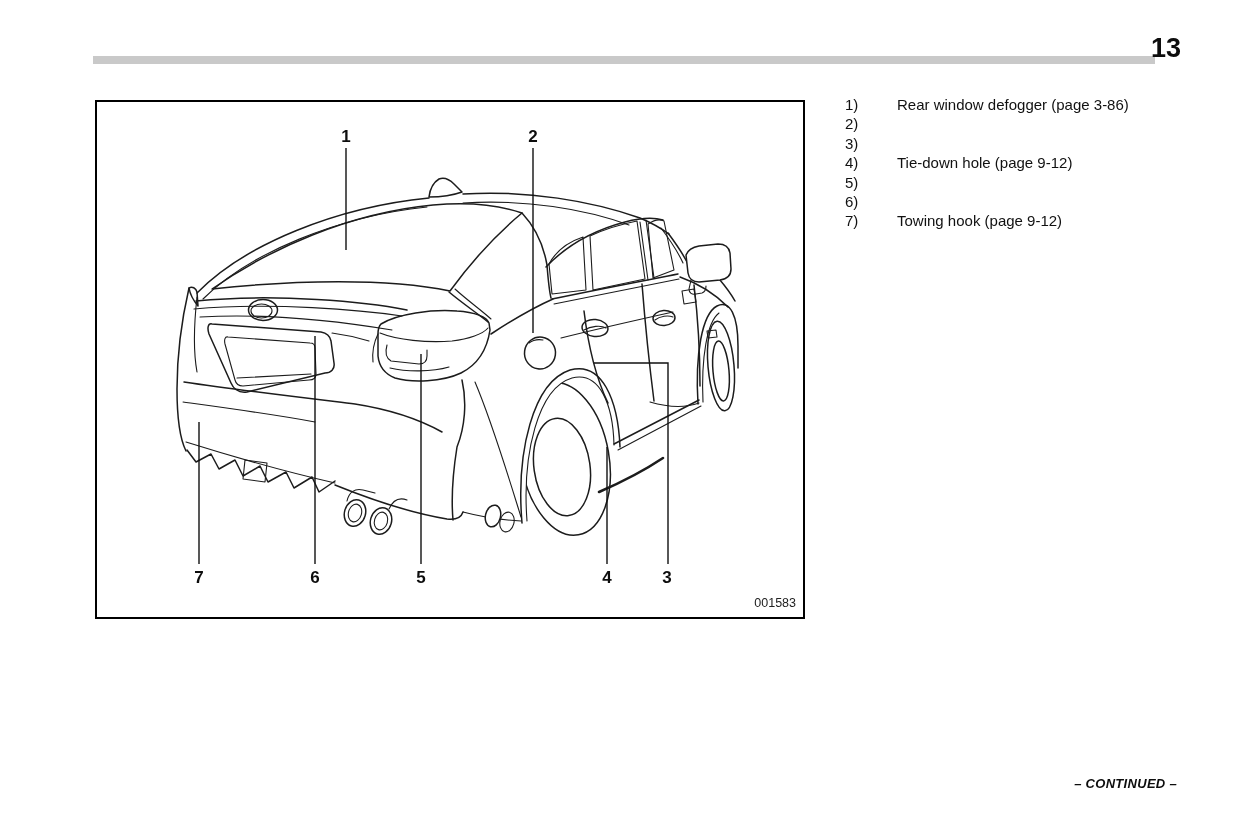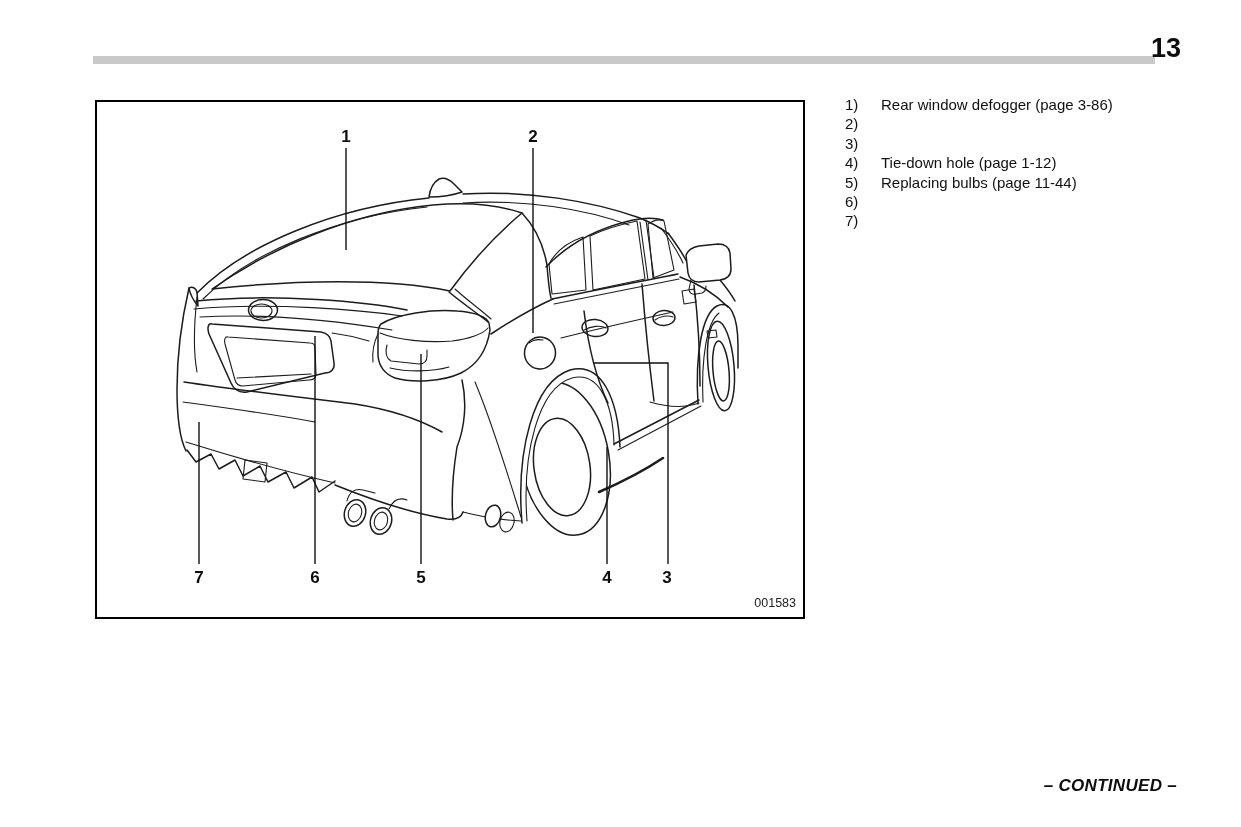--- a/index.html
+++ b/index.html
@@ -13,23 +13,23 @@
     letter-spacing:0px;
   }
   .figure-box{
     position:absolute;left:95px;top:100px;width:706px;height:515px;
     border:2px solid #000;background:#fff;
   }
   .figure-box svg{display:block;width:706px;height:515px;}
   .legend{position:absolute;left:845px;top:95px;width:360px;}
   .legend-row{display:flex;font-size:15px;line-height:19.4px;color:#111;}
   .legend-row .num{width:36px;flex:0 0 36px;}
-  .legend-row .lbl{flex:1;}
+  .legend-row .lbl{flex:1;margin-left:16px;}
   .continued{
-    position:absolute;right:64px;top:776px;font-size:17px;font-weight:bold;
+    position:absolute;right:64px;top:776px;font-size:13px;font-weight:bold;
     font-style:italic;color:#0d0d0d;letter-spacing:0.3px;
   }
   .car-line{stroke:#1c1c1c;fill:none;stroke-width:1.5;stroke-linecap:round;stroke-linejoin:round;}
   .car-thin{stroke:#1c1c1c;fill:none;stroke-width:1.1;stroke-linecap:round;stroke-linejoin:round;}
   .car-fill{stroke:#1c1c1c;fill:#ffffff;stroke-width:1.5;stroke-linejoin:round;}
   .callout-line{stroke:#111;fill:none;stroke-width:1.4;}
   .callout-num{font-family:"Liberation Sans",sans-serif;font-size:17px;font-weight:bold;fill:#0d0d0d;text-anchor:middle;}
   .fig-code{font-family:"Liberation Sans",sans-serif;font-size:12.5px;fill:#222;text-anchor:end;}
 </style>
 </head>
@@ -202,27 +202,27 @@
     <span class="lbl">Rear window defogger (page 3-86)</span>
   </div>
   <div class="legend-row">
     <span class="num">2)</span>
   </div>
   <div class="legend-row">
     <span class="num">3)</span>
   </div>
   <div class="legend-row">
     <span class="num">4)</span>
-    <span class="lbl">Tie-down hole (page 1-12)</span>
+    <span class="lbl">Tie-down hole (page 9-12)</span>
   </div>
   <div class="legend-row">
     <span class="num">5)</span>
-    <span class="lbl">Replacing bulbs (page 11-44)</span>
   </div>
   <div class="legend-row">
     <span class="num">6)</span>
   </div>
   <div class="legend-row">
     <span class="num">7)</span>
+    <span class="lbl">Towing hook (page 9-12)</span>
   </div>
 </div>
 
 <div class="continued">– CONTINUED –</div>
 
 </body></html>

